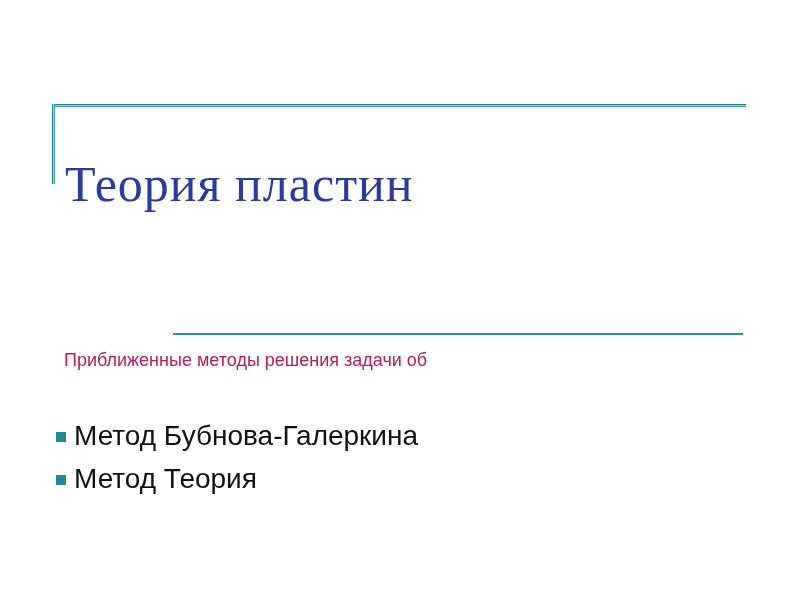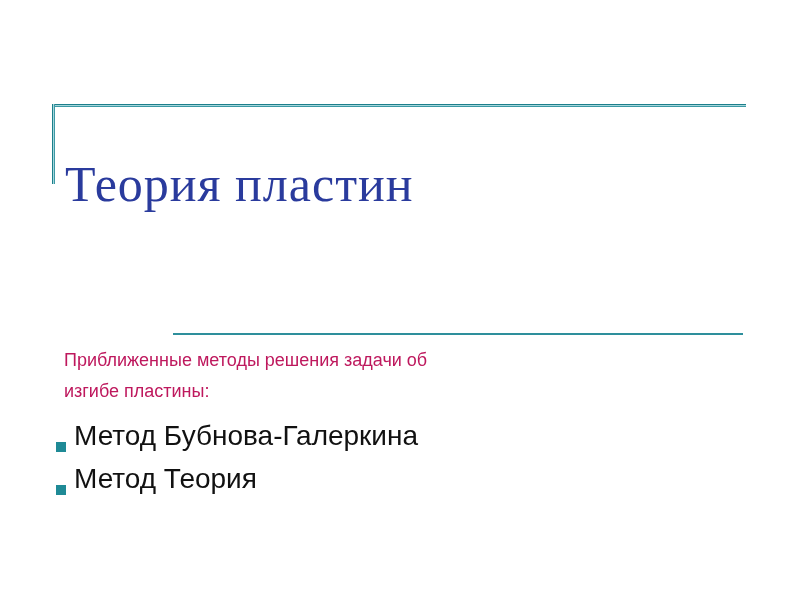--- a/index.html
+++ b/index.html
@@ -59,21 +59,21 @@
 
   .bullet-list {
     position: absolute;
     left: 56px; top: 420px;
     width: 700px;
     margin: 0; padding: 0;
     list-style: none;
   }
   .bullet-list li {
     display: flex;
-    align-items: flex-end;
+    align-items: flex-start;
     margin: 0 0 11px 0;
     color: #111111;
     font-size: 28px;
     line-height: 32px;
     white-space: nowrap;
   }
   .bullet-square {
     flex: none;
     width: 10px; height: 10px;
     margin: 12px 8px 0 0;
@@ -87,21 +87,20 @@
 
   <div class="title-rule-top"></div>
   <div class="title-rule-left"></div>
 
   <h1 class="slide-title">Теория пластин</h1>
 
   <div class="divider-line"></div>
 
   <div class="intro-block">
     <div class="intro-line">Приближенные методы решения задачи об</div>
-    <div class="intro-line">изгибе пластины:</div>
   </div>
 
   <ul class="bullet-list">
     <li>
       <span class="bullet-square"></span>
       <span>Метод Бубнова-Галеркина</span>
     </li>
     <li>
       <span class="bullet-square"></span>
       <span>Метод Теория</span>

